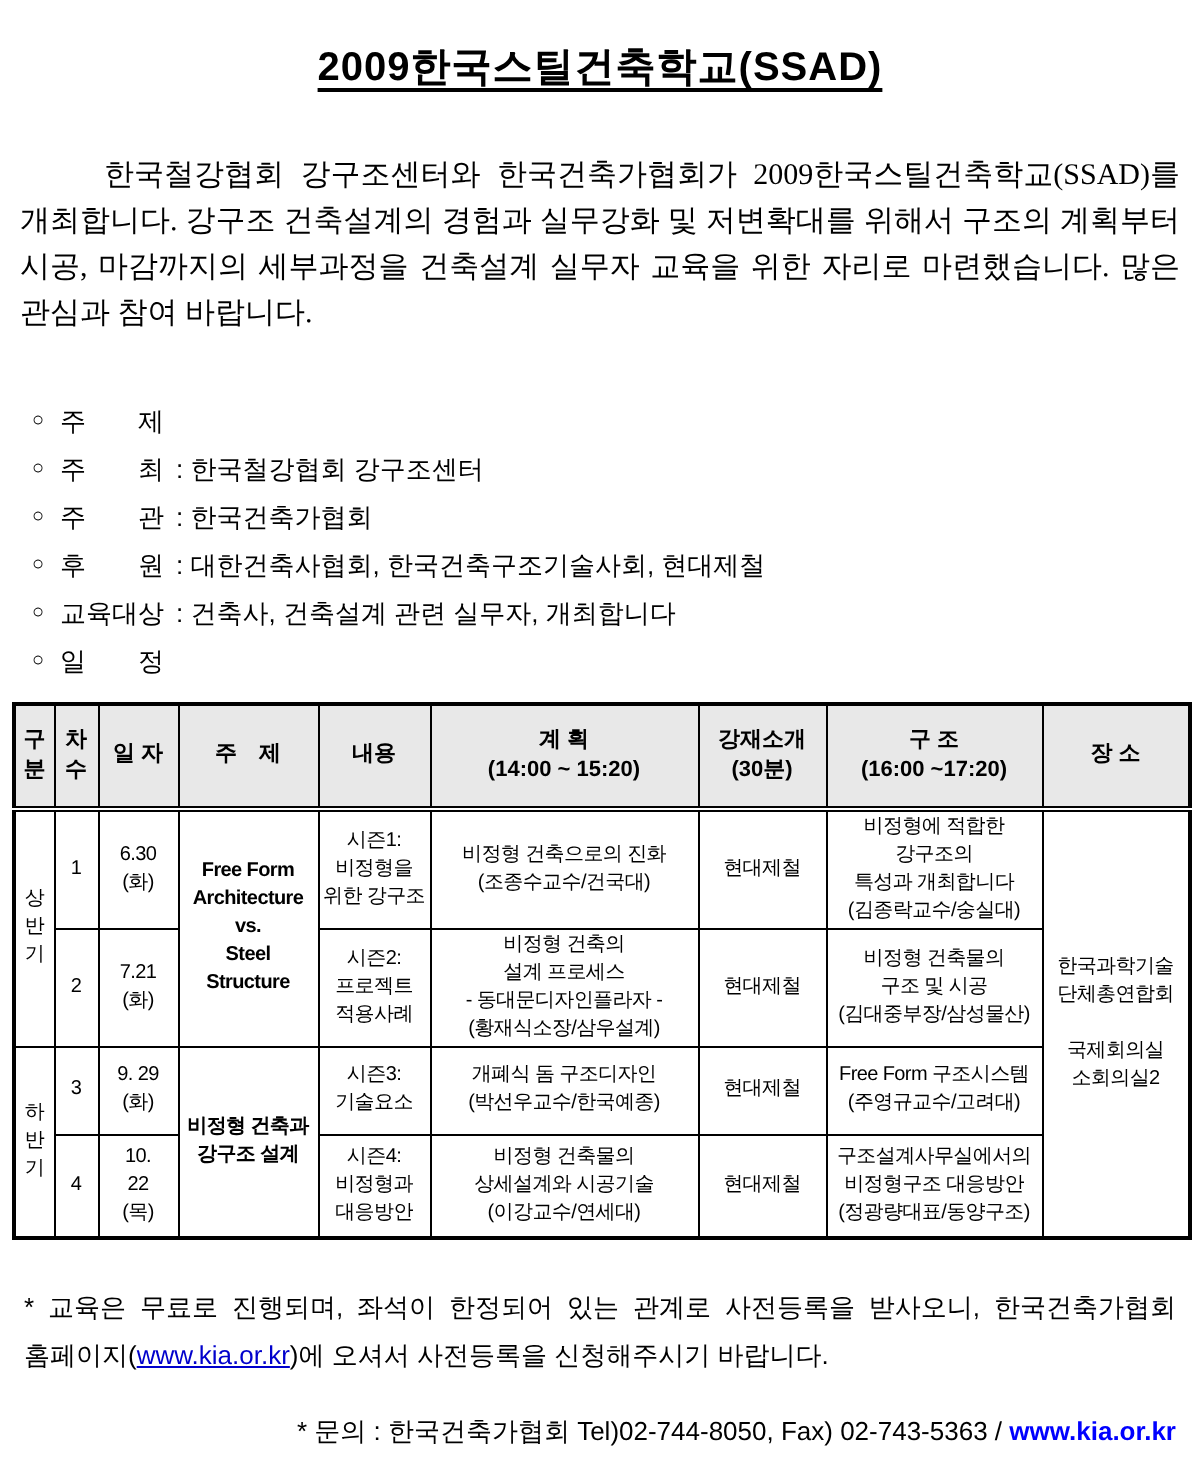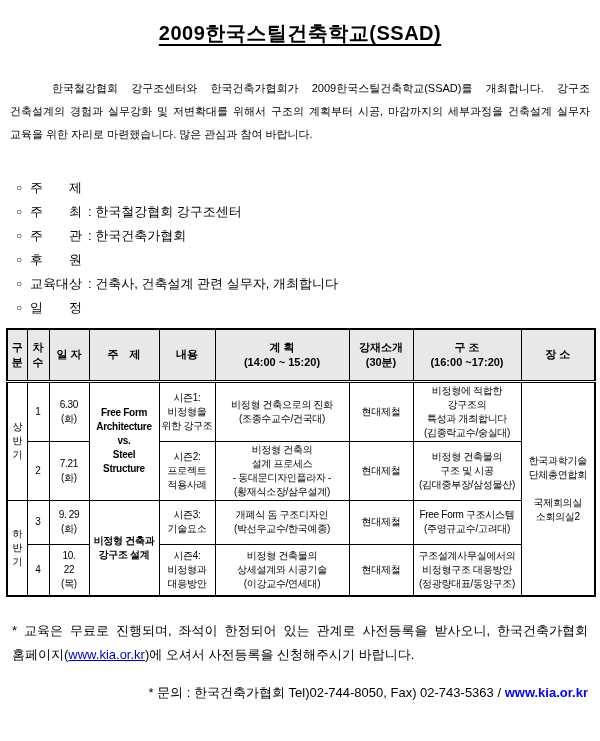--- a/index.html
+++ b/index.html
@@ -23,26 +23,27 @@
   .title {
     text-align: center;
     font-size: 20px;
     font-weight: bold;
     letter-spacing: 0.5px;
     text-decoration: underline;
     text-underline-offset: 4px;
     margin: 6px 0 30px 0;
   }
   .intro {
-    font-size: 11px;
+    font-size: 15px;
     line-height: 23px;
     text-align: justify;
     text-indent: 42px;
     word-break: keep-all;
     margin: 0 4px 30px 4px;
+    font-family: Liberation Serif, serif;
   }
   .bullets { margin: 0 0 8px 2px; }
   .bullet-row {
     display: flex;
     align-items: flex-start;
     font-size: 13px;
     line-height: 24px;
   }
   .bullet-marker {
     width: 22px;
@@ -132,20 +133,21 @@
       <span class="bullet-value">: 한국철강협회 강구조센터</span>
     </div>
     <div class="bullet-row">
       <span class="bullet-marker">○</span>
       <span class="bullet-label">주　　관</span>
       <span class="bullet-value">: 한국건축가협회</span>
     </div>
     <div class="bullet-row">
       <span class="bullet-marker">○</span>
       <span class="bullet-label">후　　원</span>
+      <span class="bullet-value">: 대한건축사협회, 한국건축구조기술사회, 현대제철</span>
     </div>
     <div class="bullet-row">
       <span class="bullet-marker">○</span>
       <span class="bullet-label">교육대상</span>
       <span class="bullet-value">: 건축사, 건축설계 관련 실무자, 개최합니다</span>
     </div>
     <div class="bullet-row">
       <span class="bullet-marker">○</span>
       <span class="bullet-label">일　　정</span>
       <span class="bullet-value"></span>

